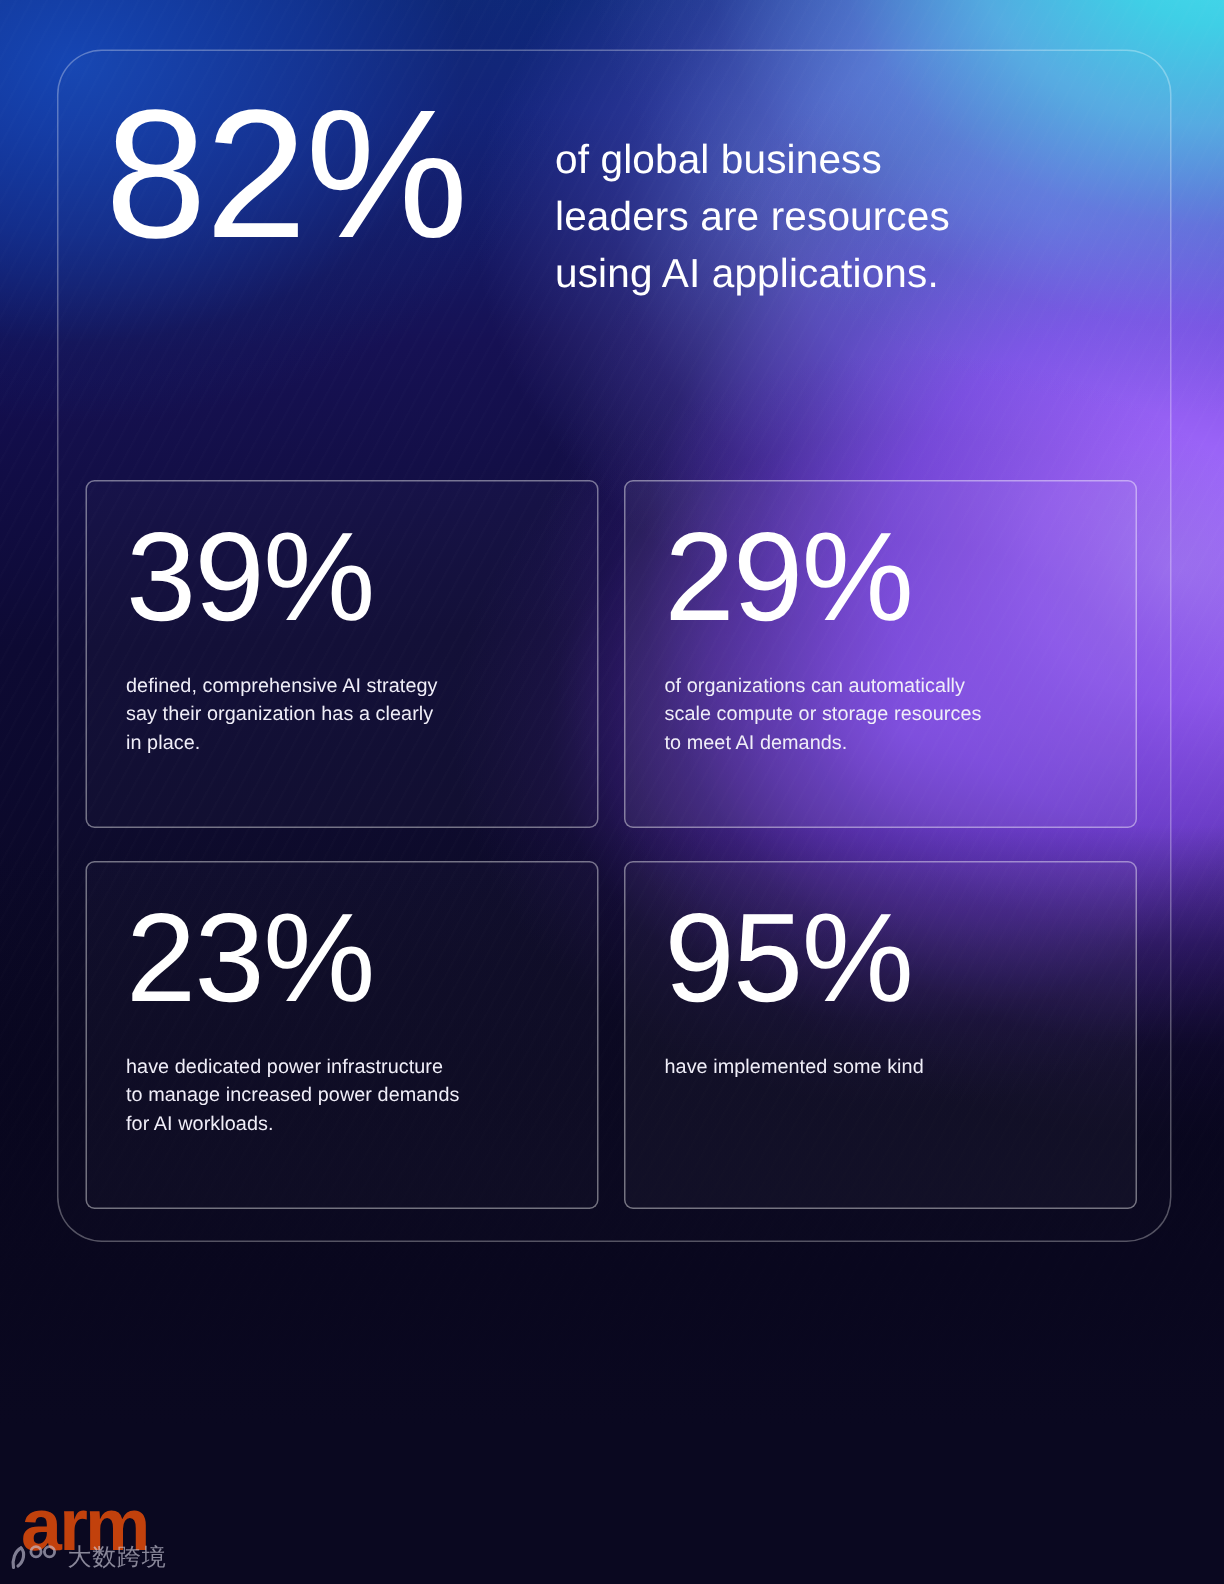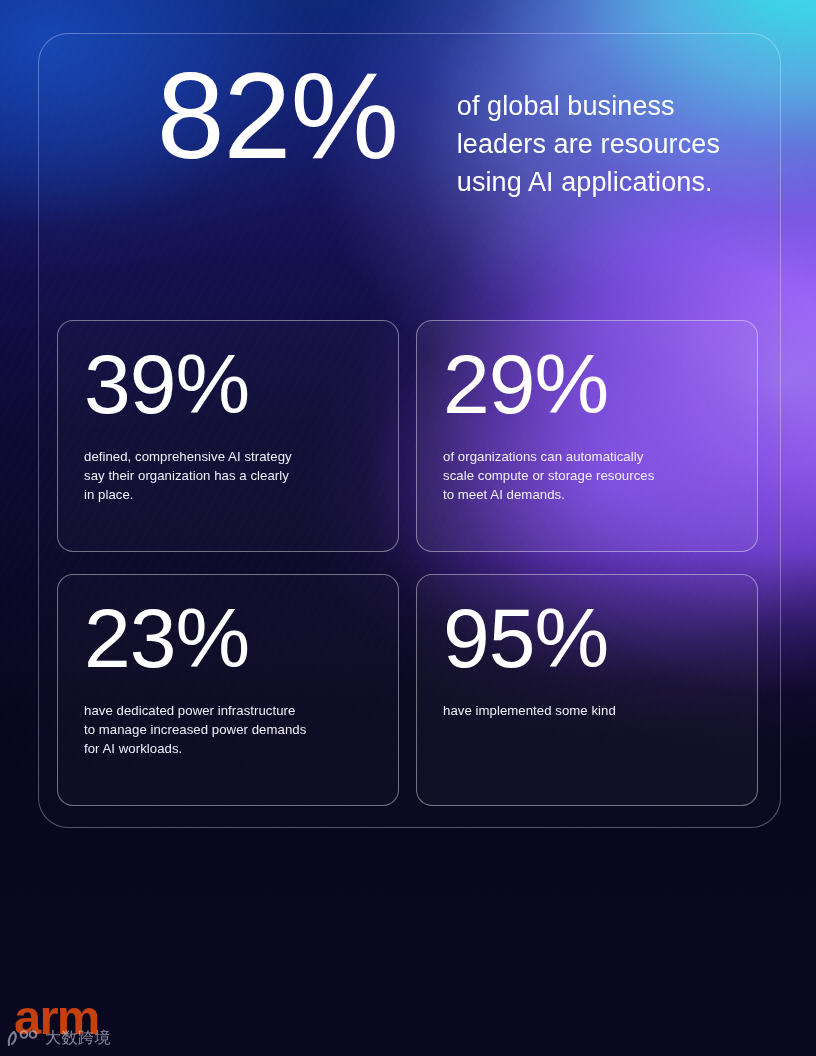--- a/index.html
+++ b/index.html
@@ -111,21 +111,20 @@
   }
 
   
   .hero {
     position: absolute;
     left: 70px;
     top: 63px;
     width: 650px;
     display: flex;
     align-items: flex-start;
-    justify-content: flex-end;
   }
   .hero-stat {
     font-size: 122px;
     font-weight: 300;
     line-height: 1;
     color: #ffffff;
     letter-spacing: -1px;
     width: 300px;
     flex: 0 0 300px;
     margin-top: -8px;
@@ -148,21 +147,21 @@
     width: 701px;
     display: grid;
     grid-template-columns: 342px 342px;
     grid-template-rows: 232px 232px;
     column-gap: 17px;
     row-gap: 22px;
   }
 
   .card {
     position: relative;
-    border-radius: 16px;
+    border-radius: 6px;
     border: 1px solid rgba(255,255,255,0.42);
     padding: 24px 26px 20px 26px;
     overflow: hidden;
     background: rgba(255,255,255,0.018);
   }
   .card.c-29 { background: rgba(255,255,255,0.055); }
   .card.c-95 { background: rgba(255,255,255,0.030); }
 
   .card-stat {
     font-size: 84px;

